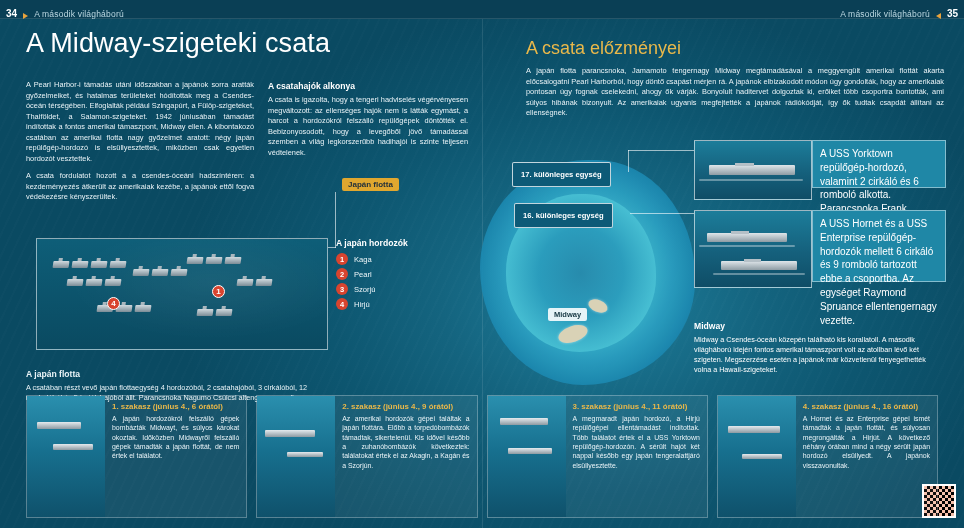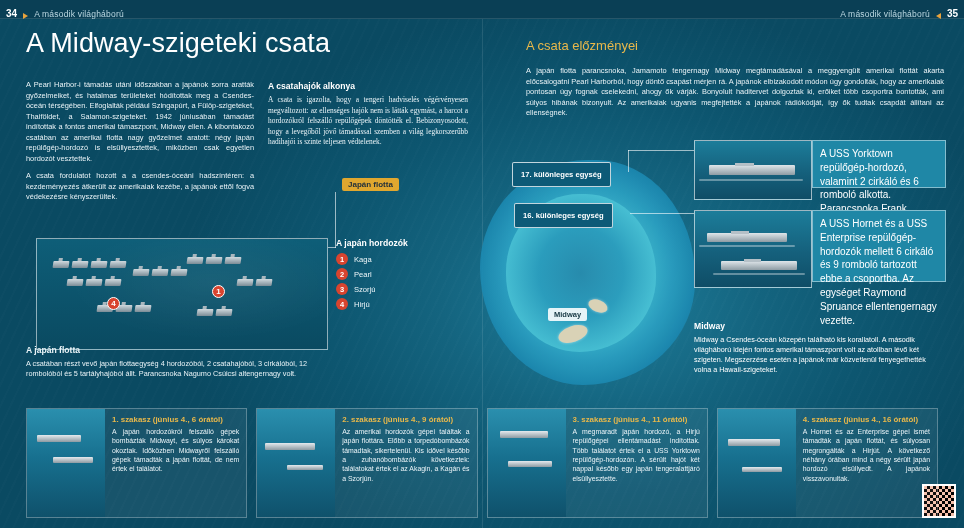--- a/index.html
+++ b/index.html
@@ -50,30 +50,30 @@
     background:rgba(255,255,255,0.10);
   }
   
   .main-title {
     position:absolute; left:26px; top:28px;
     font-size:27px; font-weight:normal; letter-spacing:.1px;
     color:#ffffff;
   }
   .sec-title {
     position:absolute; left:526px; top:38px;
-    font-size:13px; color:#e9b84a;
+    font-size:18px; color:#e9b84a;
   }
   
   .col { position:absolute; font-size:7.4px; line-height:1.42; color:#e9f3f7; text-align:justify;}
   .col b.sub { display:block; color:#ffffff; font-size:8.6px; font-weight:bold; margin-bottom:3px;}
   .colA { left:26px; top:80px; width:228px; }
   .colB { left:268px; top:80px; width:200px; }
   .colC { left:526px; top:66px; width:418px; }
   .colA p { margin:0 0 7px 0; }
-  .colB p { margin:0 0 7px 0;font-family:Liberation Serif, serif; }
+  .colB p { margin:0 0 7px 0; }
   .colC p { margin:0; }
 
   
   .map-panel {
     position:absolute; left:36px; top:238px; width:292px; height:112px;
     border:1px solid rgba(255,255,255,0.55);
     background:
       radial-gradient(ellipse 200px 80px at 60% 40%, rgba(255,255,255,0.06), rgba(0,0,0,0) 70%),
       linear-gradient(180deg,#0e5e78,#0a4a61);
   }
@@ -103,21 +103,21 @@
   .carriers { position:absolute; left:336px; top:238px; width:130px; }
   .carriers .hd { font-size:8.6px; font-weight:bold; margin-bottom:5px; color:#fff;}
   .carriers .row { display:flex; align-items:center; gap:6px; margin-bottom:3px; }
   .carriers .num {
     width:12px;height:12px;border-radius:50%;background:#d8442f;color:#fff;
     font-size:7.5px;font-weight:bold;display:flex;align-items:center;justify-content:center;
   }
   .carriers .nm { font-size:7.6px; color:#eef6f9;}
 
   
-  .fleet-cap { position:absolute; left:26px; top:344px; width:300px; font-size:7.3px; line-height:1.4; color:#e9f3f7;}
+  .fleet-cap { position:absolute; left:26px; top:368px; width:300px; font-size:7.3px; line-height:1.4; color:#e9f3f7;}
   .fleet-cap b { display:block; font-size:8.6px; margin-bottom:3px; }
 
   
   .atoll-wrap { position:absolute; left:470px; top:150px; width:240px; height:250px; }
   .atoll-outer{
     position:absolute; left:10px; top:10px; width:215px; height:225px;
     border-radius:50% 46% 52% 48%/48% 52% 46% 52%;
     background:
       radial-gradient(ellipse at 50% 50%, #66d6e2 0%, #43bdd2 35%, #2a9ec0 55%, #1b86ae 72%, #12698f 86%, rgba(14,92,120,0) 100%);
     filter:blur(0.3px);
@@ -166,21 +166,21 @@
   .mid-note b { display:block; font-size:8.6px; margin-bottom:3px;}
   .qr {
     position:absolute; right:8px; bottom:10px; width:34px; height:34px;
     background:
       repeating-linear-gradient(90deg,#fff 0 3px,#0a3f55 3px 6px),
       repeating-linear-gradient(0deg,#fff 0 3px,#0a3f55 3px 6px);
     background-blend-mode:difference;
     border:2px solid #fff;
   }
   
-  .cards { position:absolute; left:26px; bottom:10px; width:912px; height:110px; display:flex; gap:9px;}
+  .cards { position:absolute; left:26px; bottom:10px; width:912px; height:123px; display:flex; gap:9px;}
   .card {
     flex:1; background:rgba(255,255,255,0.06);
     border:1px solid rgba(255,255,255,0.28);
     display:flex; padding:0; overflow:hidden;
   }
   .card .thumb {
     width:78px; flex:0 0 78px;
     background:linear-gradient(180deg,#2a8fae 0%,#17708f 45%,#0f516b 100%);
     position:relative;
   }

